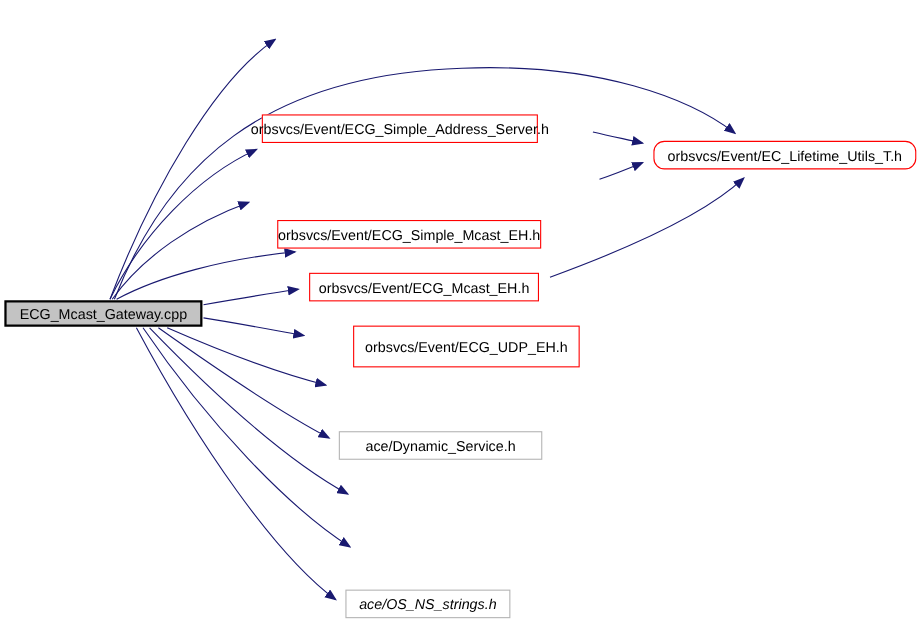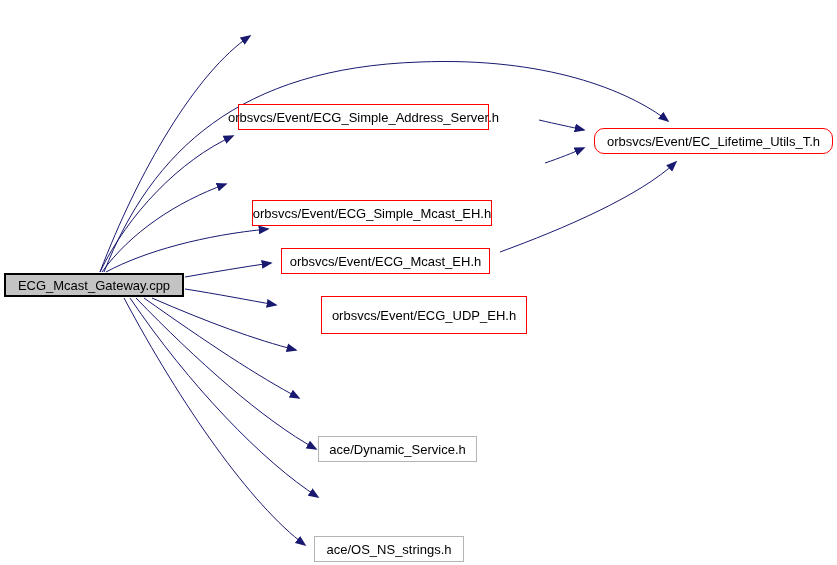--- a/index.html
+++ b/index.html
@@ -70,21 +70,21 @@
   <div class="node red" style="left:238px;top:104px;width:251px;height:26px;">orbsvcs/Event/ECG_Simple_Address_Server.h</div>
 
 
   <div class="node red" style="left:252px;top:200px;width:240px;height:26px;">orbsvcs/Event/ECG_Simple_Mcast_EH.h</div>
 
   <div class="node red" style="left:281px;top:248px;width:209px;height:26px;">orbsvcs/Event/ECG_Mcast_EH.h</div>
 
   <div class="node red" style="left:285px;top:296px;width:206px;height:38px;margin-left:36px;">orbsvcs/Event/ECG_UDP_EH.h</div>
 
 
-  <div class="node gray" style="left:318px;top:392px;width:159px;height:26px;margin-top:44px;">ace/Dynamic_Service.h</div>
+  <div class="node gray" style="left:308px;top:392px;width:185px;height:26px;">ace/Dynamic_Service.h</div>
 
 
 
-  <div class="node gray" style="left:314px;top:536px;width:150px;height:26px;">ace/OS_NS_strings.h</div>
+  <div class="node gray" style="left:314px;top:536px;width:150px;height:26px;font-style:italic;">ace/OS_NS_strings.h</div>
 
   <div class="node red" style="left:594px;top:128px;width:239px;height:26px;border-radius:10px;">orbsvcs/Event/EC_Lifetime_Utils_T.h</div>
 
 </div>
 
 </body></html>

